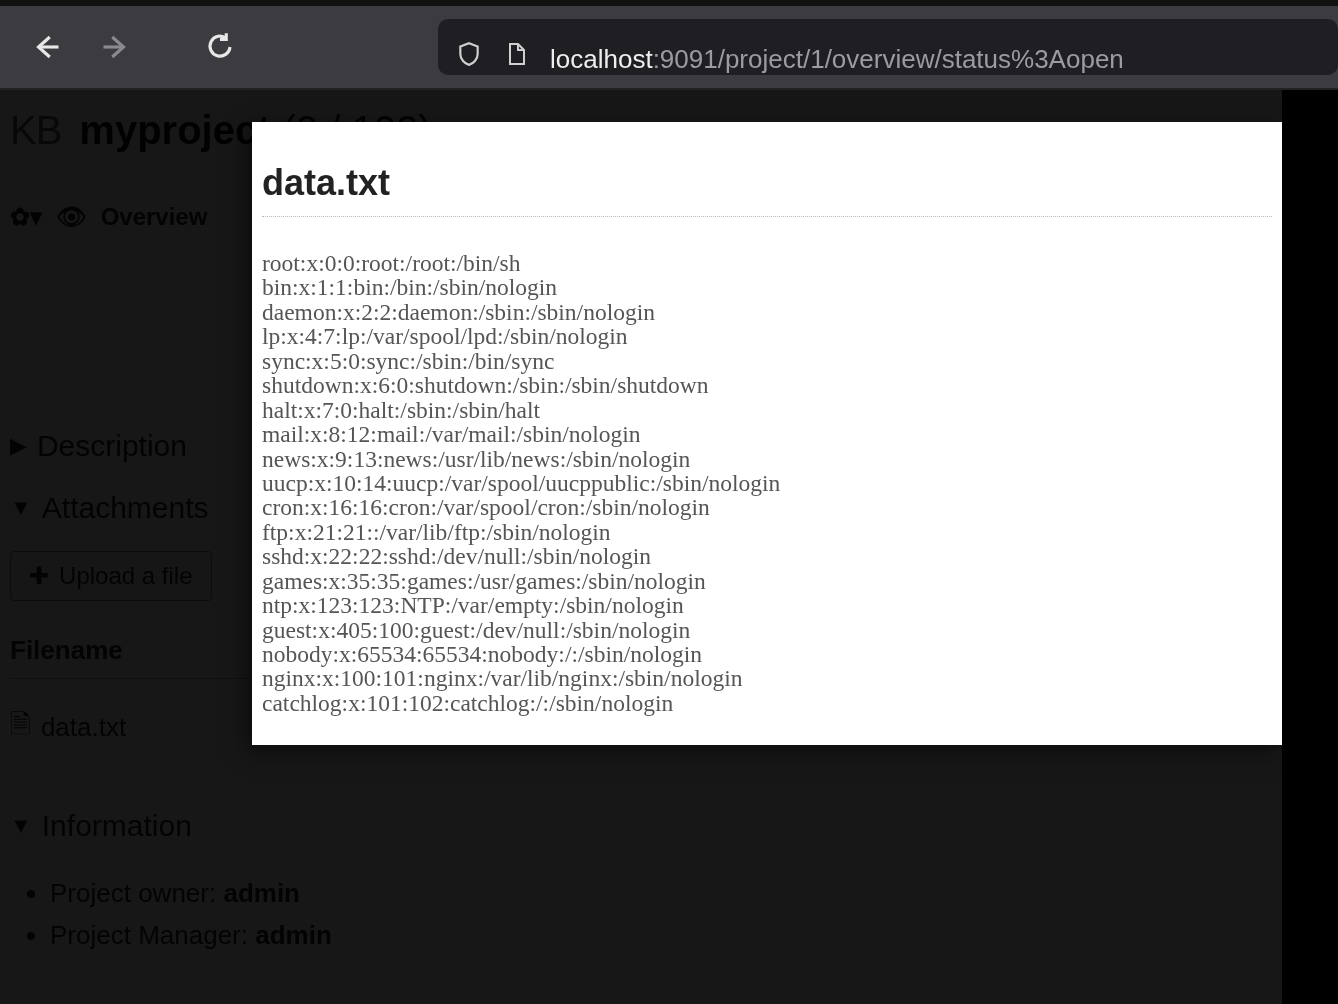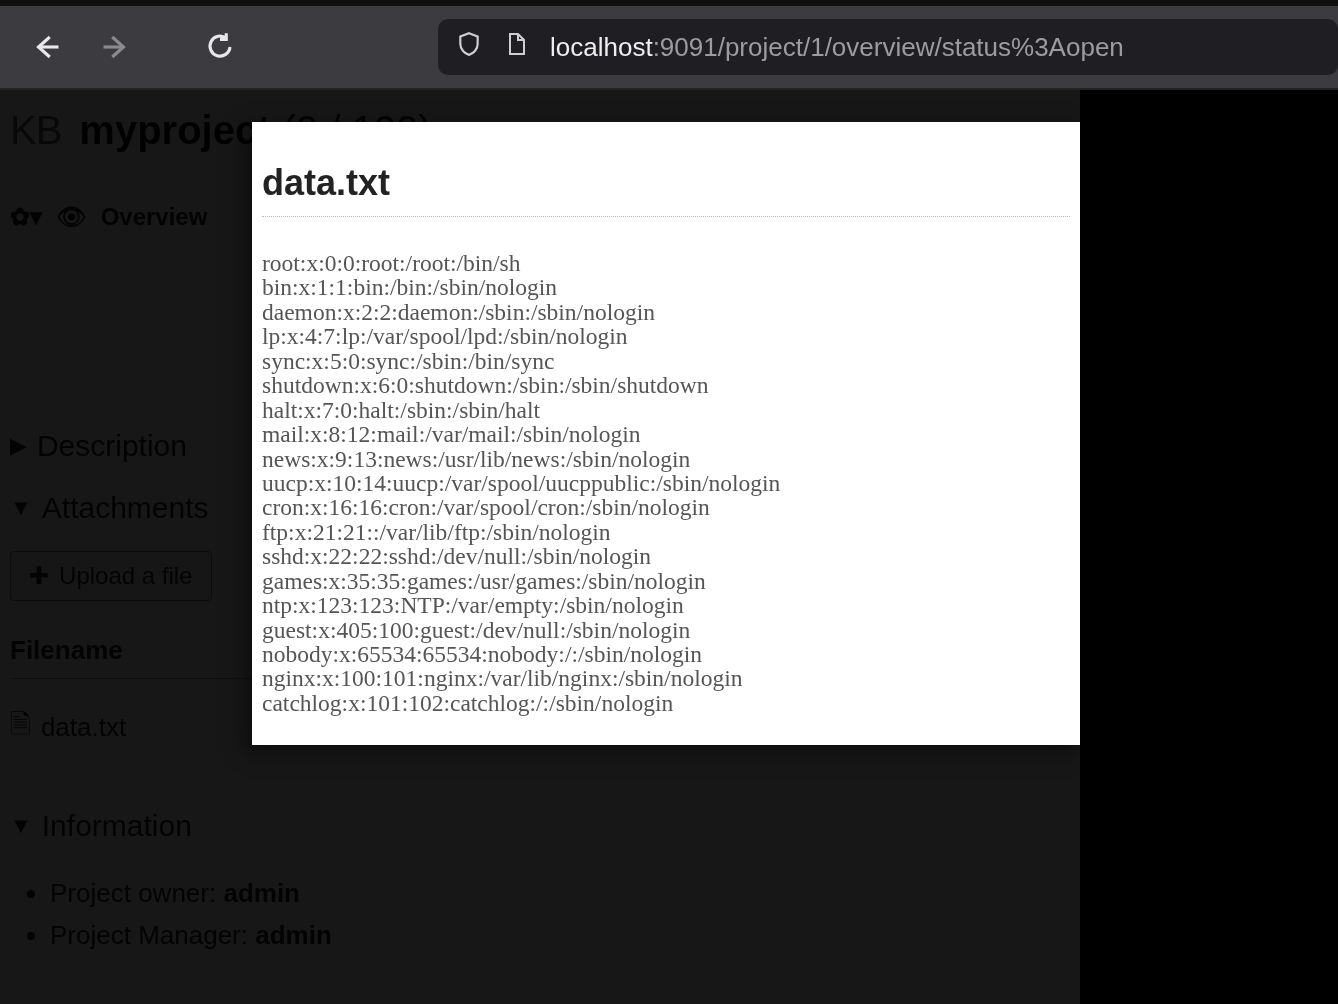--- a/index.html
+++ b/index.html
@@ -21,34 +21,34 @@
   .nav-btn svg { stroke: #e8e8e8; stroke-width: 2.5; fill: none; }
   .nav-btn.fwd svg { stroke: #8a8a8f; }
   .reload { margin-left: 34px; }
   .url-bar {
     margin-left: 200px;
     flex: 1;
     height: 56px;
     background: #1f1f23;
     border-radius: 10px;
     display: flex;
-    align-items: center;
+    align-items: flex-end;
     padding: 0 18px;
     font-size: 26px;
     color: #cfcfd2;
     gap: 22px;
   }
   .url-host { color: #eeeeee; }
   .url-path { color: #9c9ca0; }
   .icon-slim svg { stroke:#cfcfd2; stroke-width:2; fill:none; }
 
   
   .page-wrap {
     position: relative;
-    width: 1080px;
+    width: 1282px;
     height: 914px;
     background: #e9e9e9;
   }
   .dim-overlay {
     position: absolute; inset: 0;
     background: rgba(0,0,0,0.90);
     z-index: 5;
   }
   .kb-page {
     position: absolute; inset: 0;

